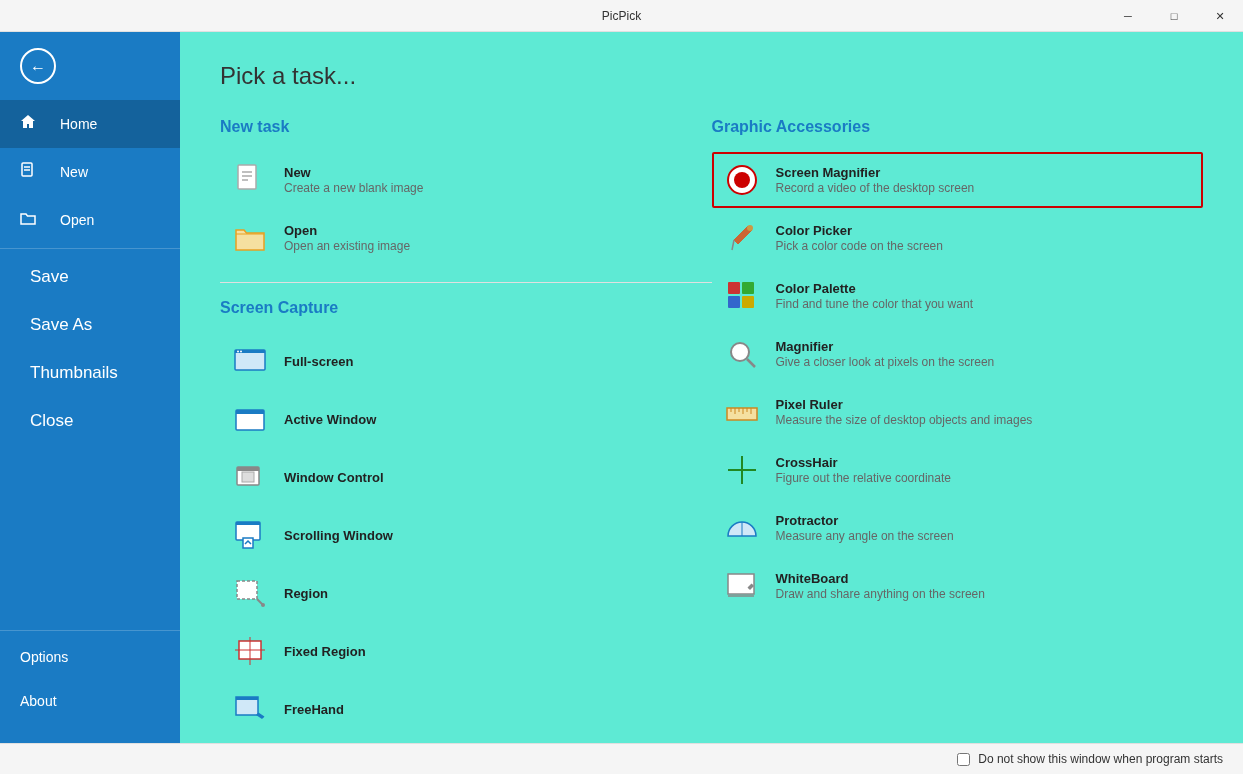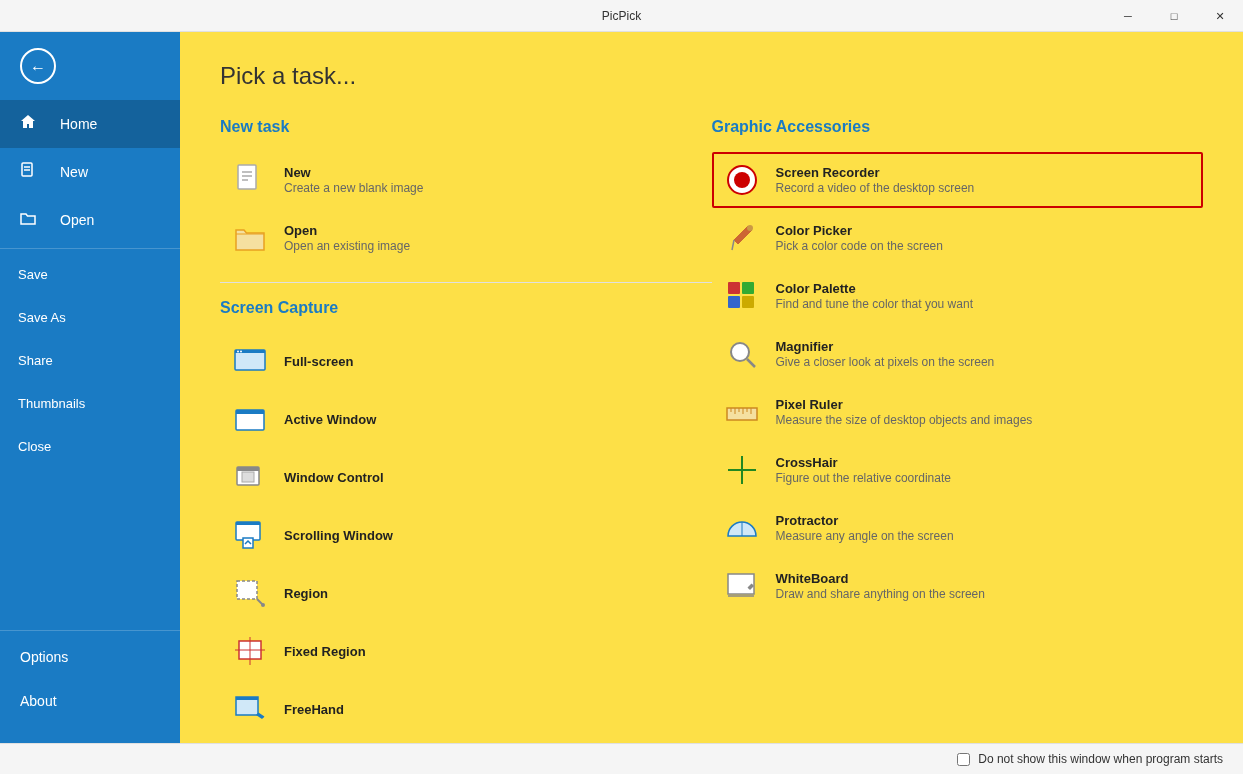--- a/index.html
+++ b/index.html
@@ -91,30 +91,30 @@
       color: white;
     }
     .sidebar-item.active { background: rgba(0,0,0,0.2); }
     .sidebar-item-icon { font-size: 16px; }
     .sidebar-divider {
       height: 1px;
       background: rgba(255,255,255,0.2);
       margin: 4px 0;
     }
     .sidebar-item.indent {
-      padding-left: 18px;
-      font-size: 13px;
+      padding-left: 30px;
+      font-size: 17px;
     }
     .sidebar-bottom {
       padding-bottom: 20px;
     }
     
     .main-content {
       flex: 1;
-      background: #fde047;
+      background: #5eead4;
       overflow-y: auto;
       padding: 30px 40px;
     }
     .page-title {
       font-size: 24px;
       font-weight: 300;
       color: #333;
       margin-bottom: 28px;
     }
     .content-grid {
@@ -242,23 +242,20 @@
 
       <div class="sidebar-item indent">
         <span>Save</span>
       </div>
 
       <div class="sidebar-item indent">
         <span>Save As</span>
       </div>
 
 
-      <div class="sidebar-item indent">
-        <span>Share</span>
-      </div>
 
       <div class="sidebar-item indent">
         <span>Thumbnails</span>
       </div>
 
       <div class="sidebar-item indent">
         <span>Close</span>
       </div>
     </div>
     <div class="sidebar-bottom">
@@ -422,21 +419,21 @@
 
           <div class="task-item highlighted">
             <div class="task-icon">
               <svg width="32" height="32" viewBox="0 0 32 32" fill="none">
                 <circle cx="16" cy="16" r="14" stroke="#cc0000" stroke-width="2" fill="white"></circle>
                 <circle cx="16" cy="16" r="8" fill="#cc0000"></circle>
                 <circle cx="16" cy="16" r="4" fill="#cc0000"></circle>
               </svg>
             </div>
             <div class="task-info">
-              <span class="task-name">Screen Recorder</span>
+              <span class="task-name">Screen Magnifier</span>
               <span class="task-desc">Record a video of the desktop screen</span>
             </div>
           </div>
 
           <div class="task-item">
             <div class="task-icon">
               <svg width="28" height="32" viewBox="0 0 28 32" fill="none">
                 <path d="M20 4 L24 8 L10 22 L6 18Z" fill="#cc6633" stroke="#cc6633" stroke-width="1"></path>
                 <line x1="6" y1="18" x2="4" y2="28" stroke="#888" stroke-width="1.5"></line>
                 <circle cx="22" cy="6" r="3" fill="#cc9944"></circle>

